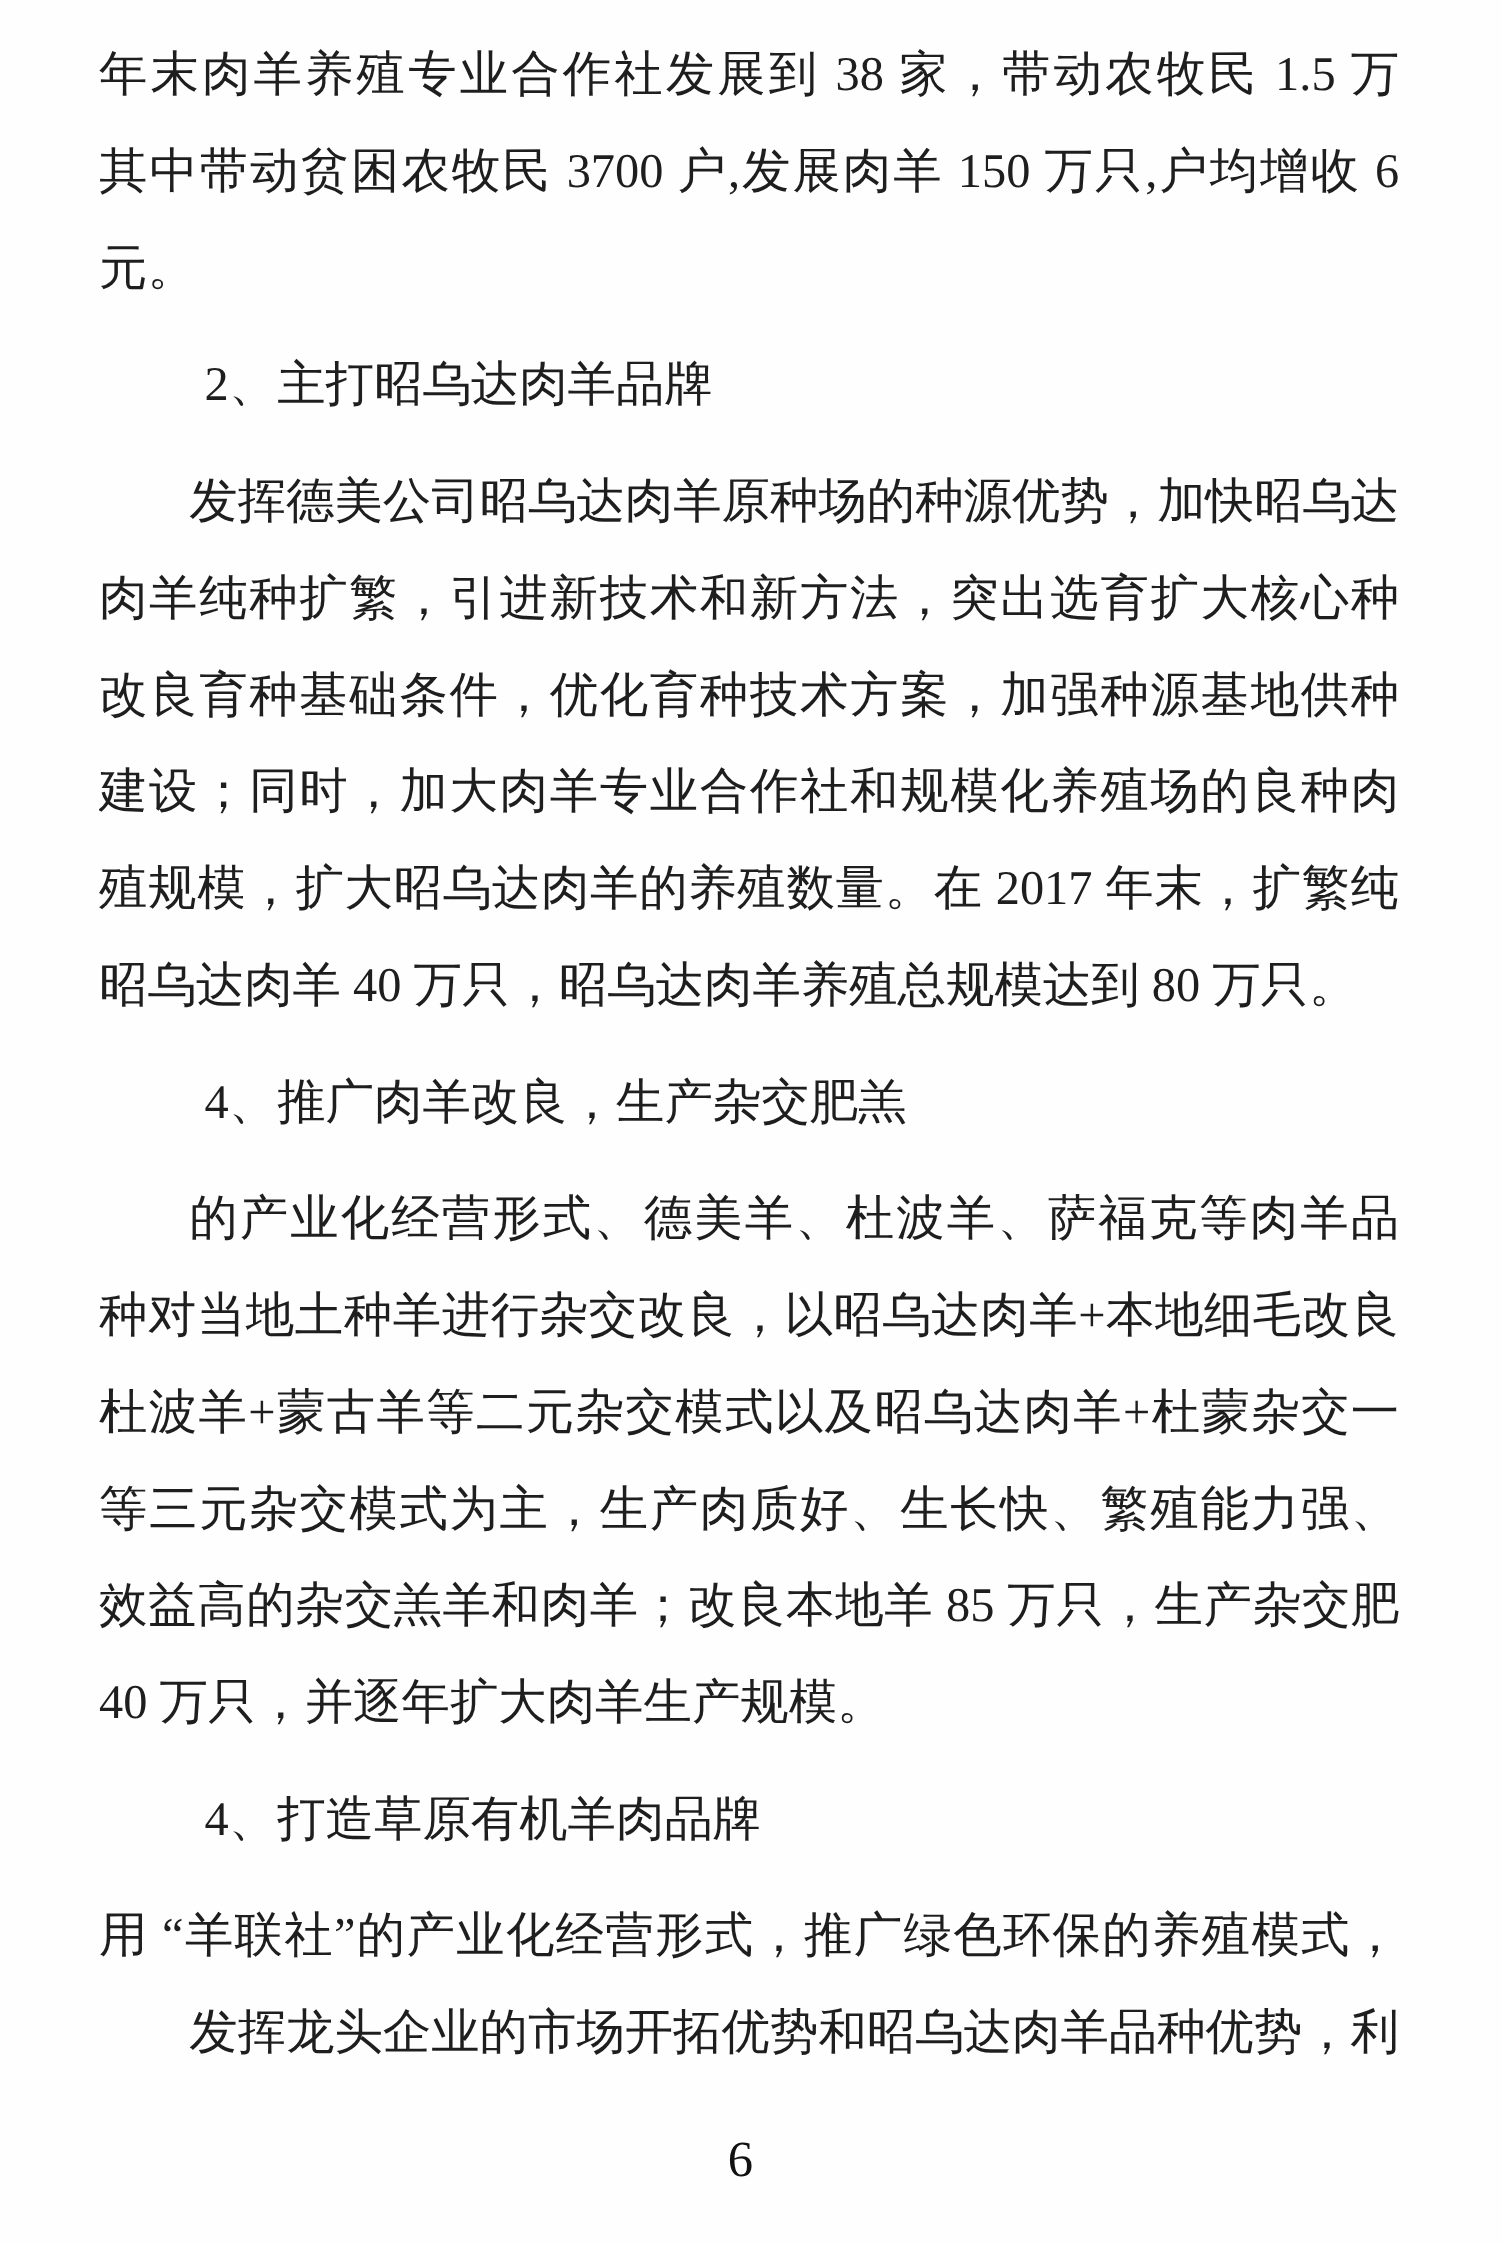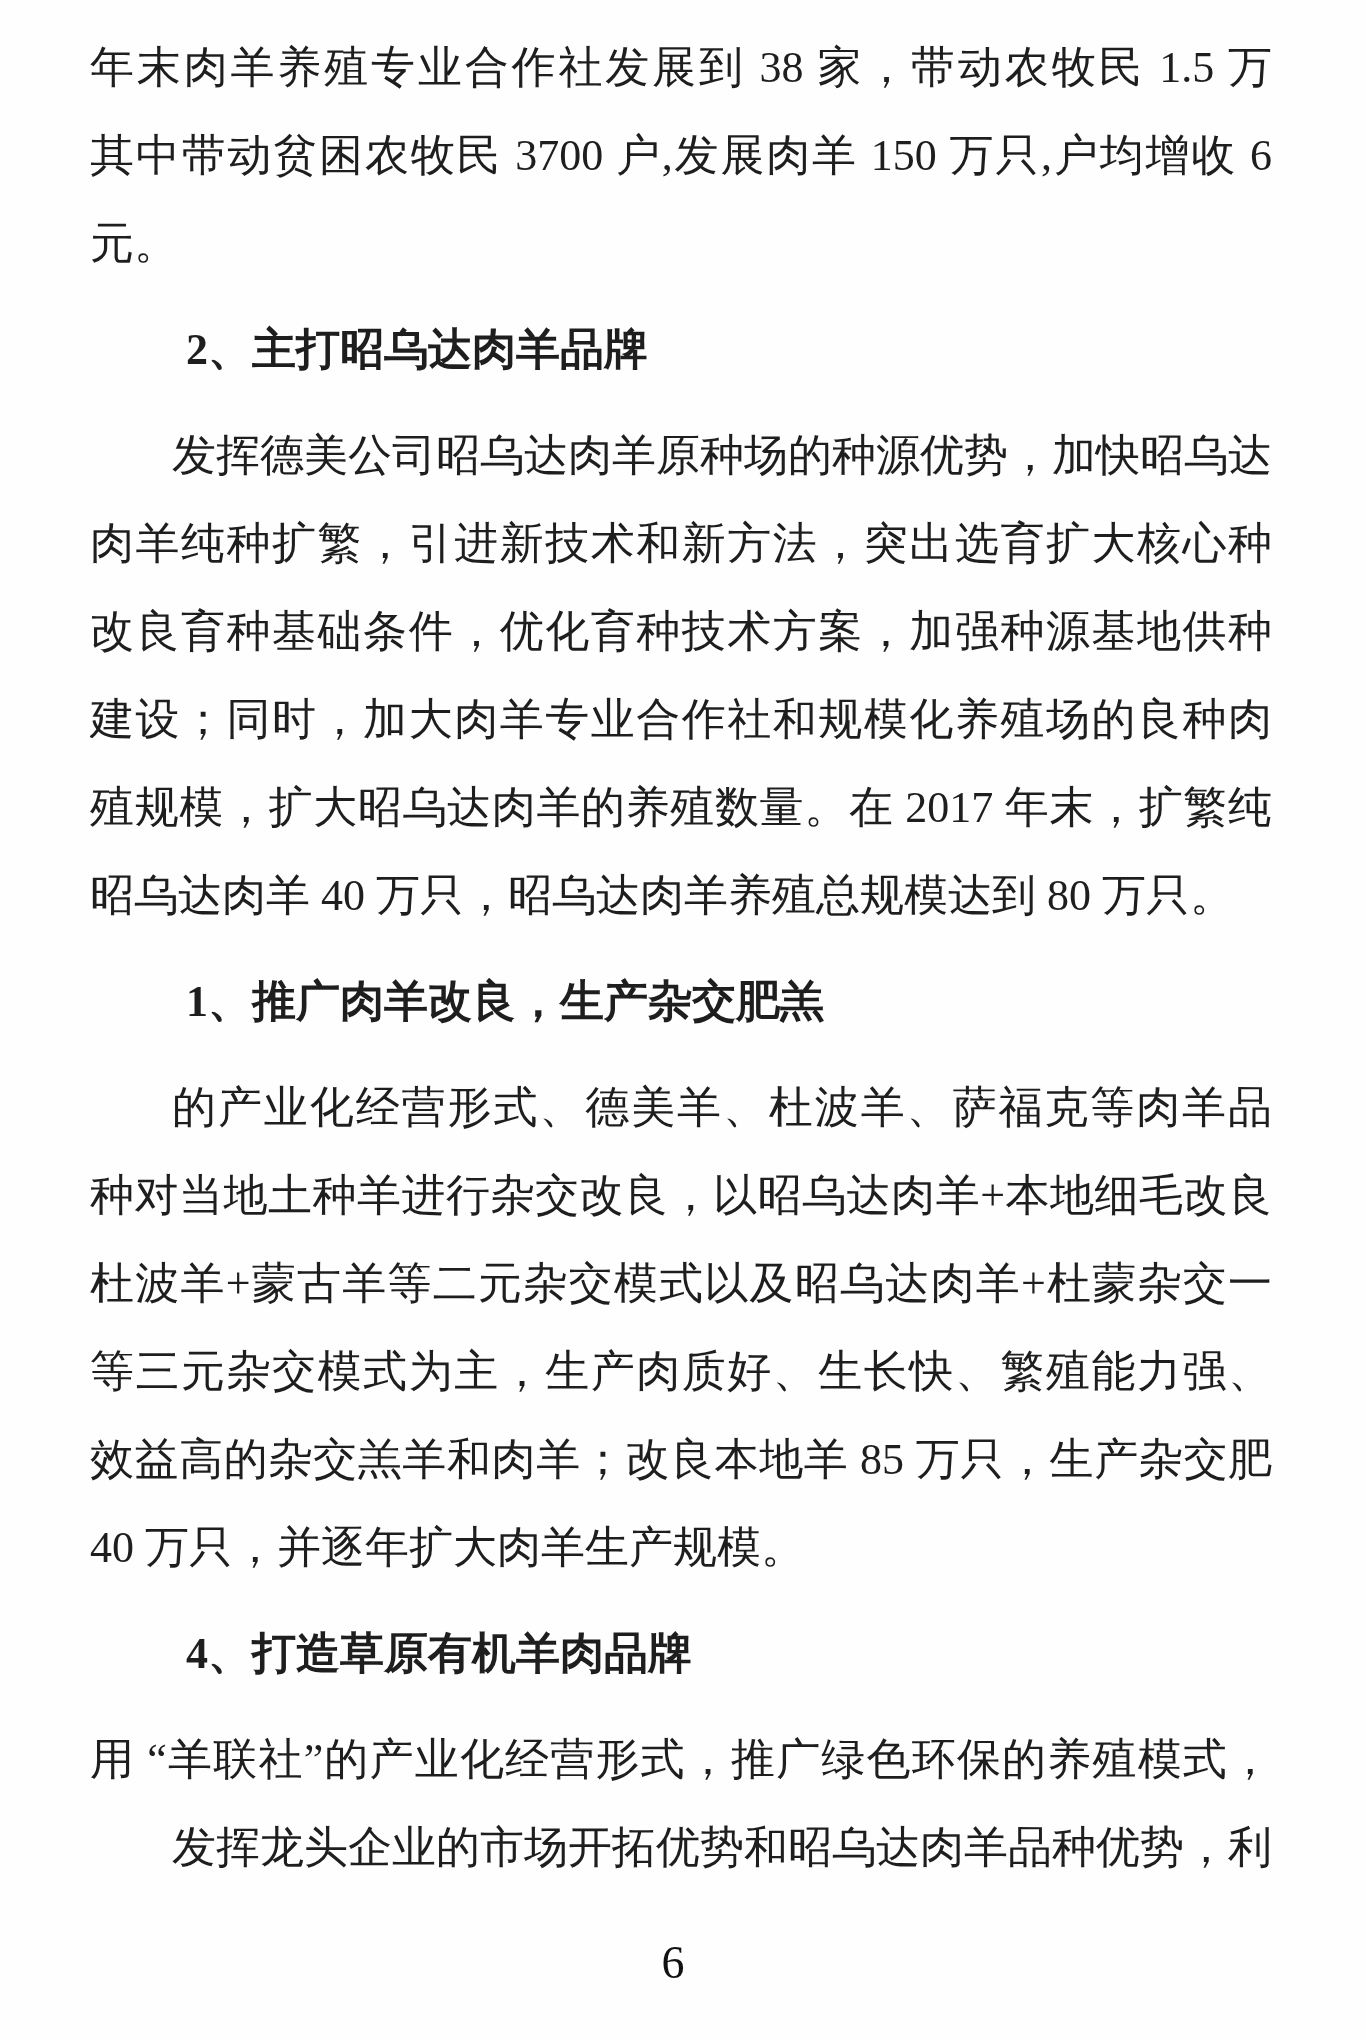--- a/index.html
+++ b/index.html
@@ -33,21 +33,21 @@
     text-align-last: justify;
   }
   .line.indent {
     text-indent: 82px;
   }
   .heading {
     margin: 18px 0;
   }
   .heading .line {
     padding-left: 96px;
-    font-weight: 700;
+    font-weight: 400;
     text-align: left;
     text-align-last: auto;
   }
   .page-number {
     position: absolute;
     top: 1928px;
     left: 0;
     right: 20px;
     text-align: center;
     font-size: 46px;
@@ -70,21 +70,21 @@
       </div>
       <div class="para">
         <div class="line fill indent">发挥德美公司昭乌达肉羊原种场的种源优势，加快昭乌达</div>
         <div class="line fill">肉羊纯种扩繁，引进新技术和新方法，突出选育扩大核心种群，</div>
         <div class="line fill">改良育种基础条件，优化育种技术方案，加强种源基地供种能力</div>
         <div class="line fill">建设；同时，加大肉羊专业合作社和规模化养殖场的良种肉羊养</div>
         <div class="line fill">殖规模，扩大昭乌达肉羊的养殖数量。在 2017 年末，扩繁纯种</div>
         <div class="line">昭乌达肉羊 40 万只，昭乌达肉羊养殖总规模达到 80 万只。</div>
       </div>
       <div class="heading">
-        <div class="line">1、推广肉羊改良，生产杂交肥羔</div>
+        <div class="line">4、推广肉羊改良，生产杂交肥羔</div>
       </div>
       <div class="para">
         <div class="line fill indent">的产业化经营形式、德美羊、杜波羊、萨福克等肉羊品</div>
         <div class="line fill">种对当地土种羊进行杂交改良，以昭乌达肉羊+本地细毛改良羊、</div>
         <div class="line fill">杜波羊+蒙古羊等二元杂交模式以及昭乌达肉羊+杜蒙杂交一代</div>
         <div class="line fill">等三元杂交模式为主，生产肉质好、生长快、繁殖能力强、对比</div>
         <div class="line fill">效益高的杂交羔羊和肉羊；改良本地羊 85 万只，生产杂交肥羔</div>
         <div class="line">40 万只，并逐年扩大肉羊生产规模。</div>
       </div>
       <div class="heading">

